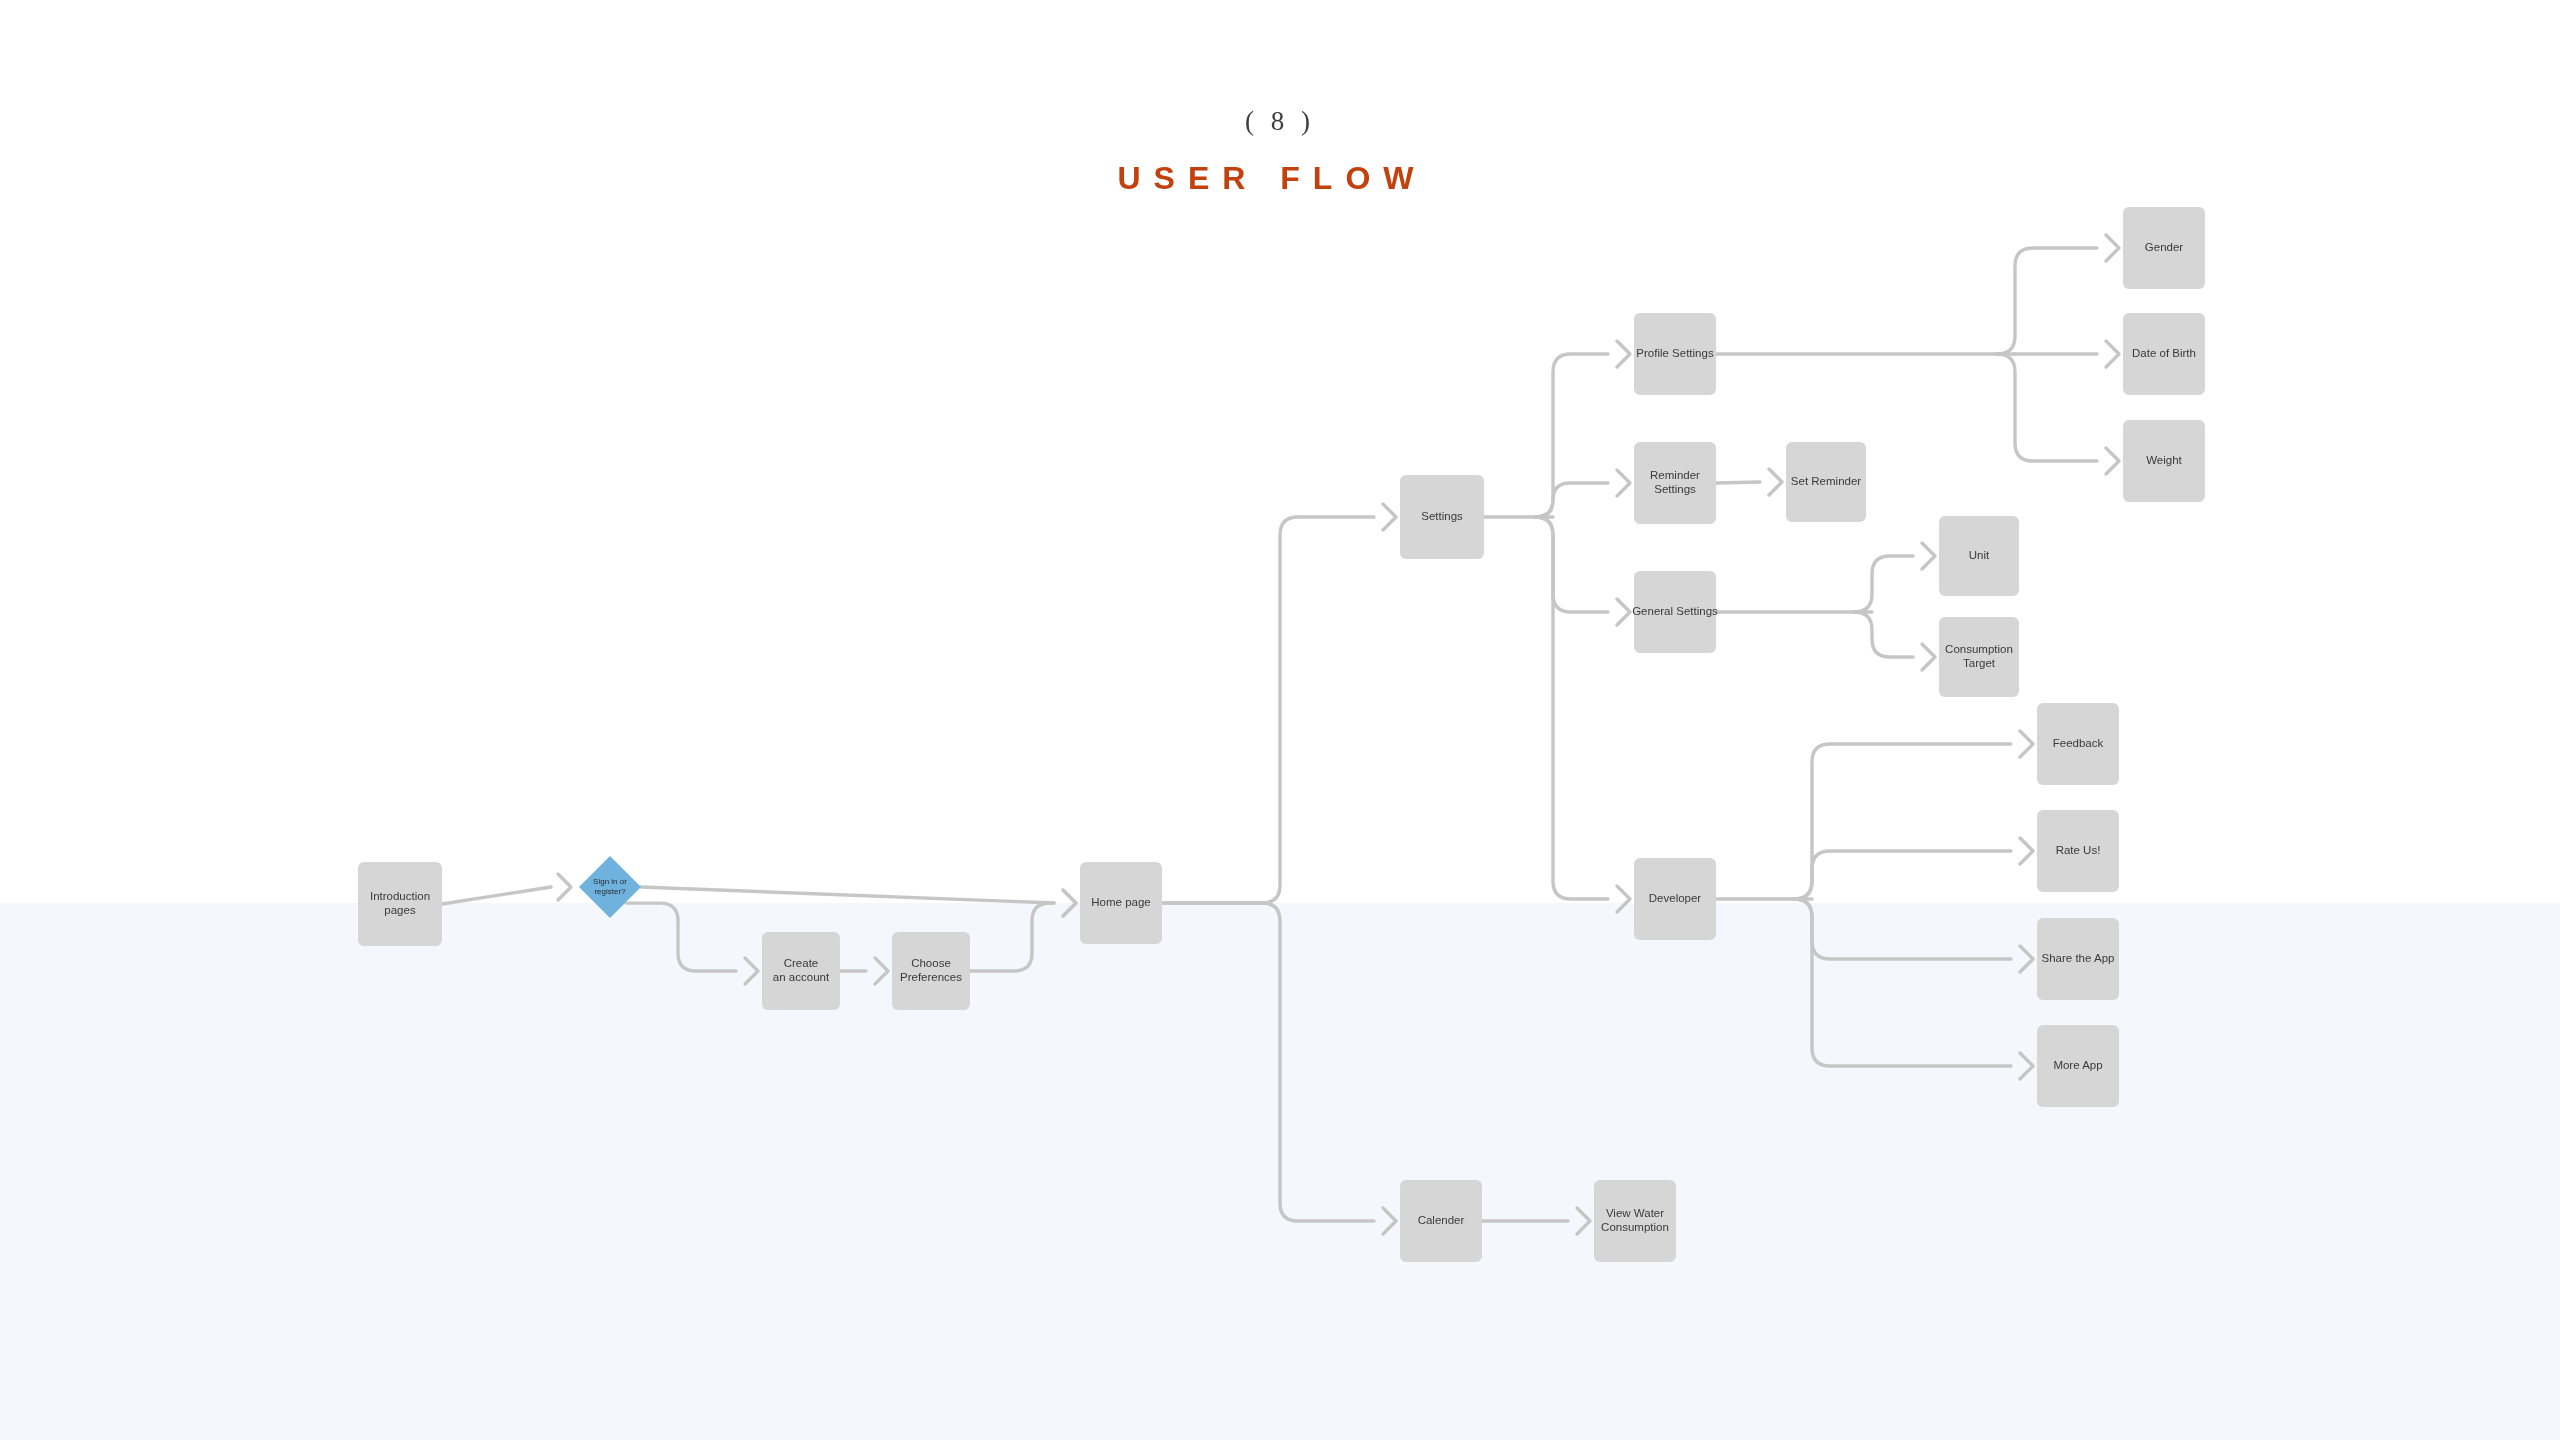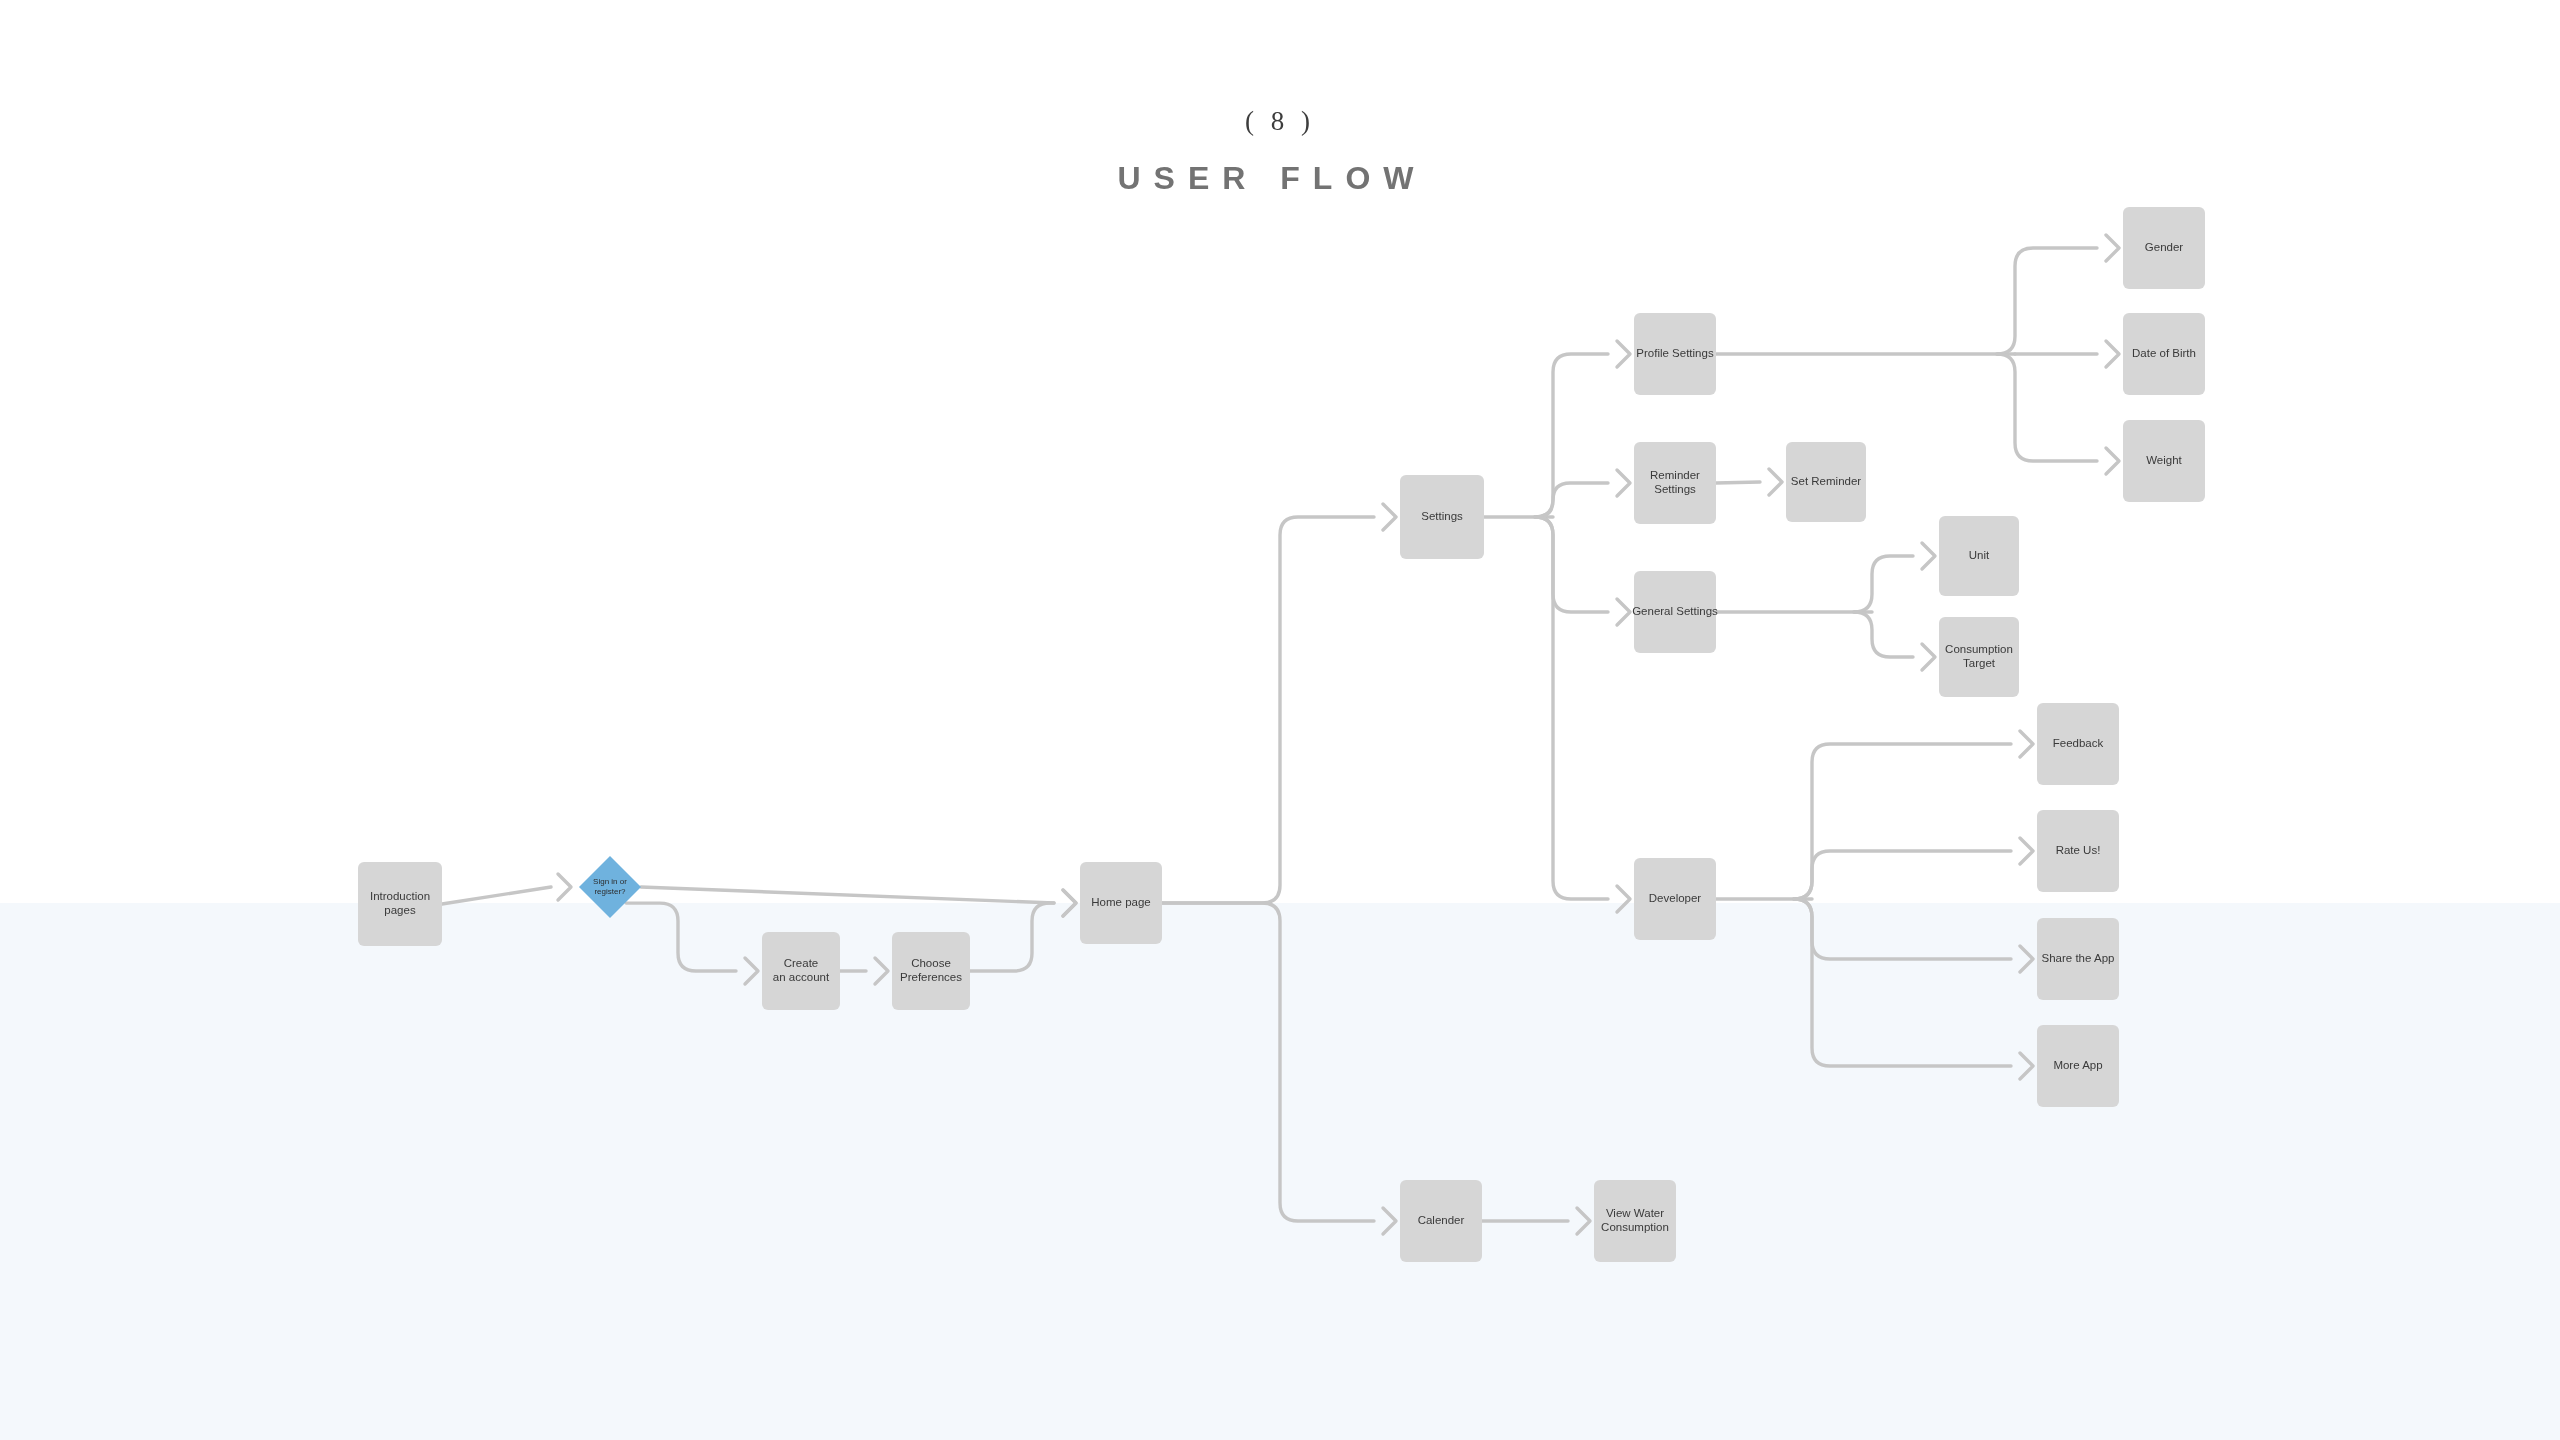--- a/index.html
+++ b/index.html
@@ -37,21 +37,21 @@
   }
   .page-title {
     position: absolute;
     left: 0;
     top: 160px;
     width: 2544px;
     text-align: center;
     font-size: 32px;
     letter-spacing: 13px;
     font-weight: 700;
-    color: #737373;
+    color: #c2410c;
     font-family: "Liberation Sans", sans-serif;
   }
 
   .node-rect {
     fill: #d6d6d6;
   }
   .node-diamond {
     fill: #6fb2de;
   }
   .node-label {

